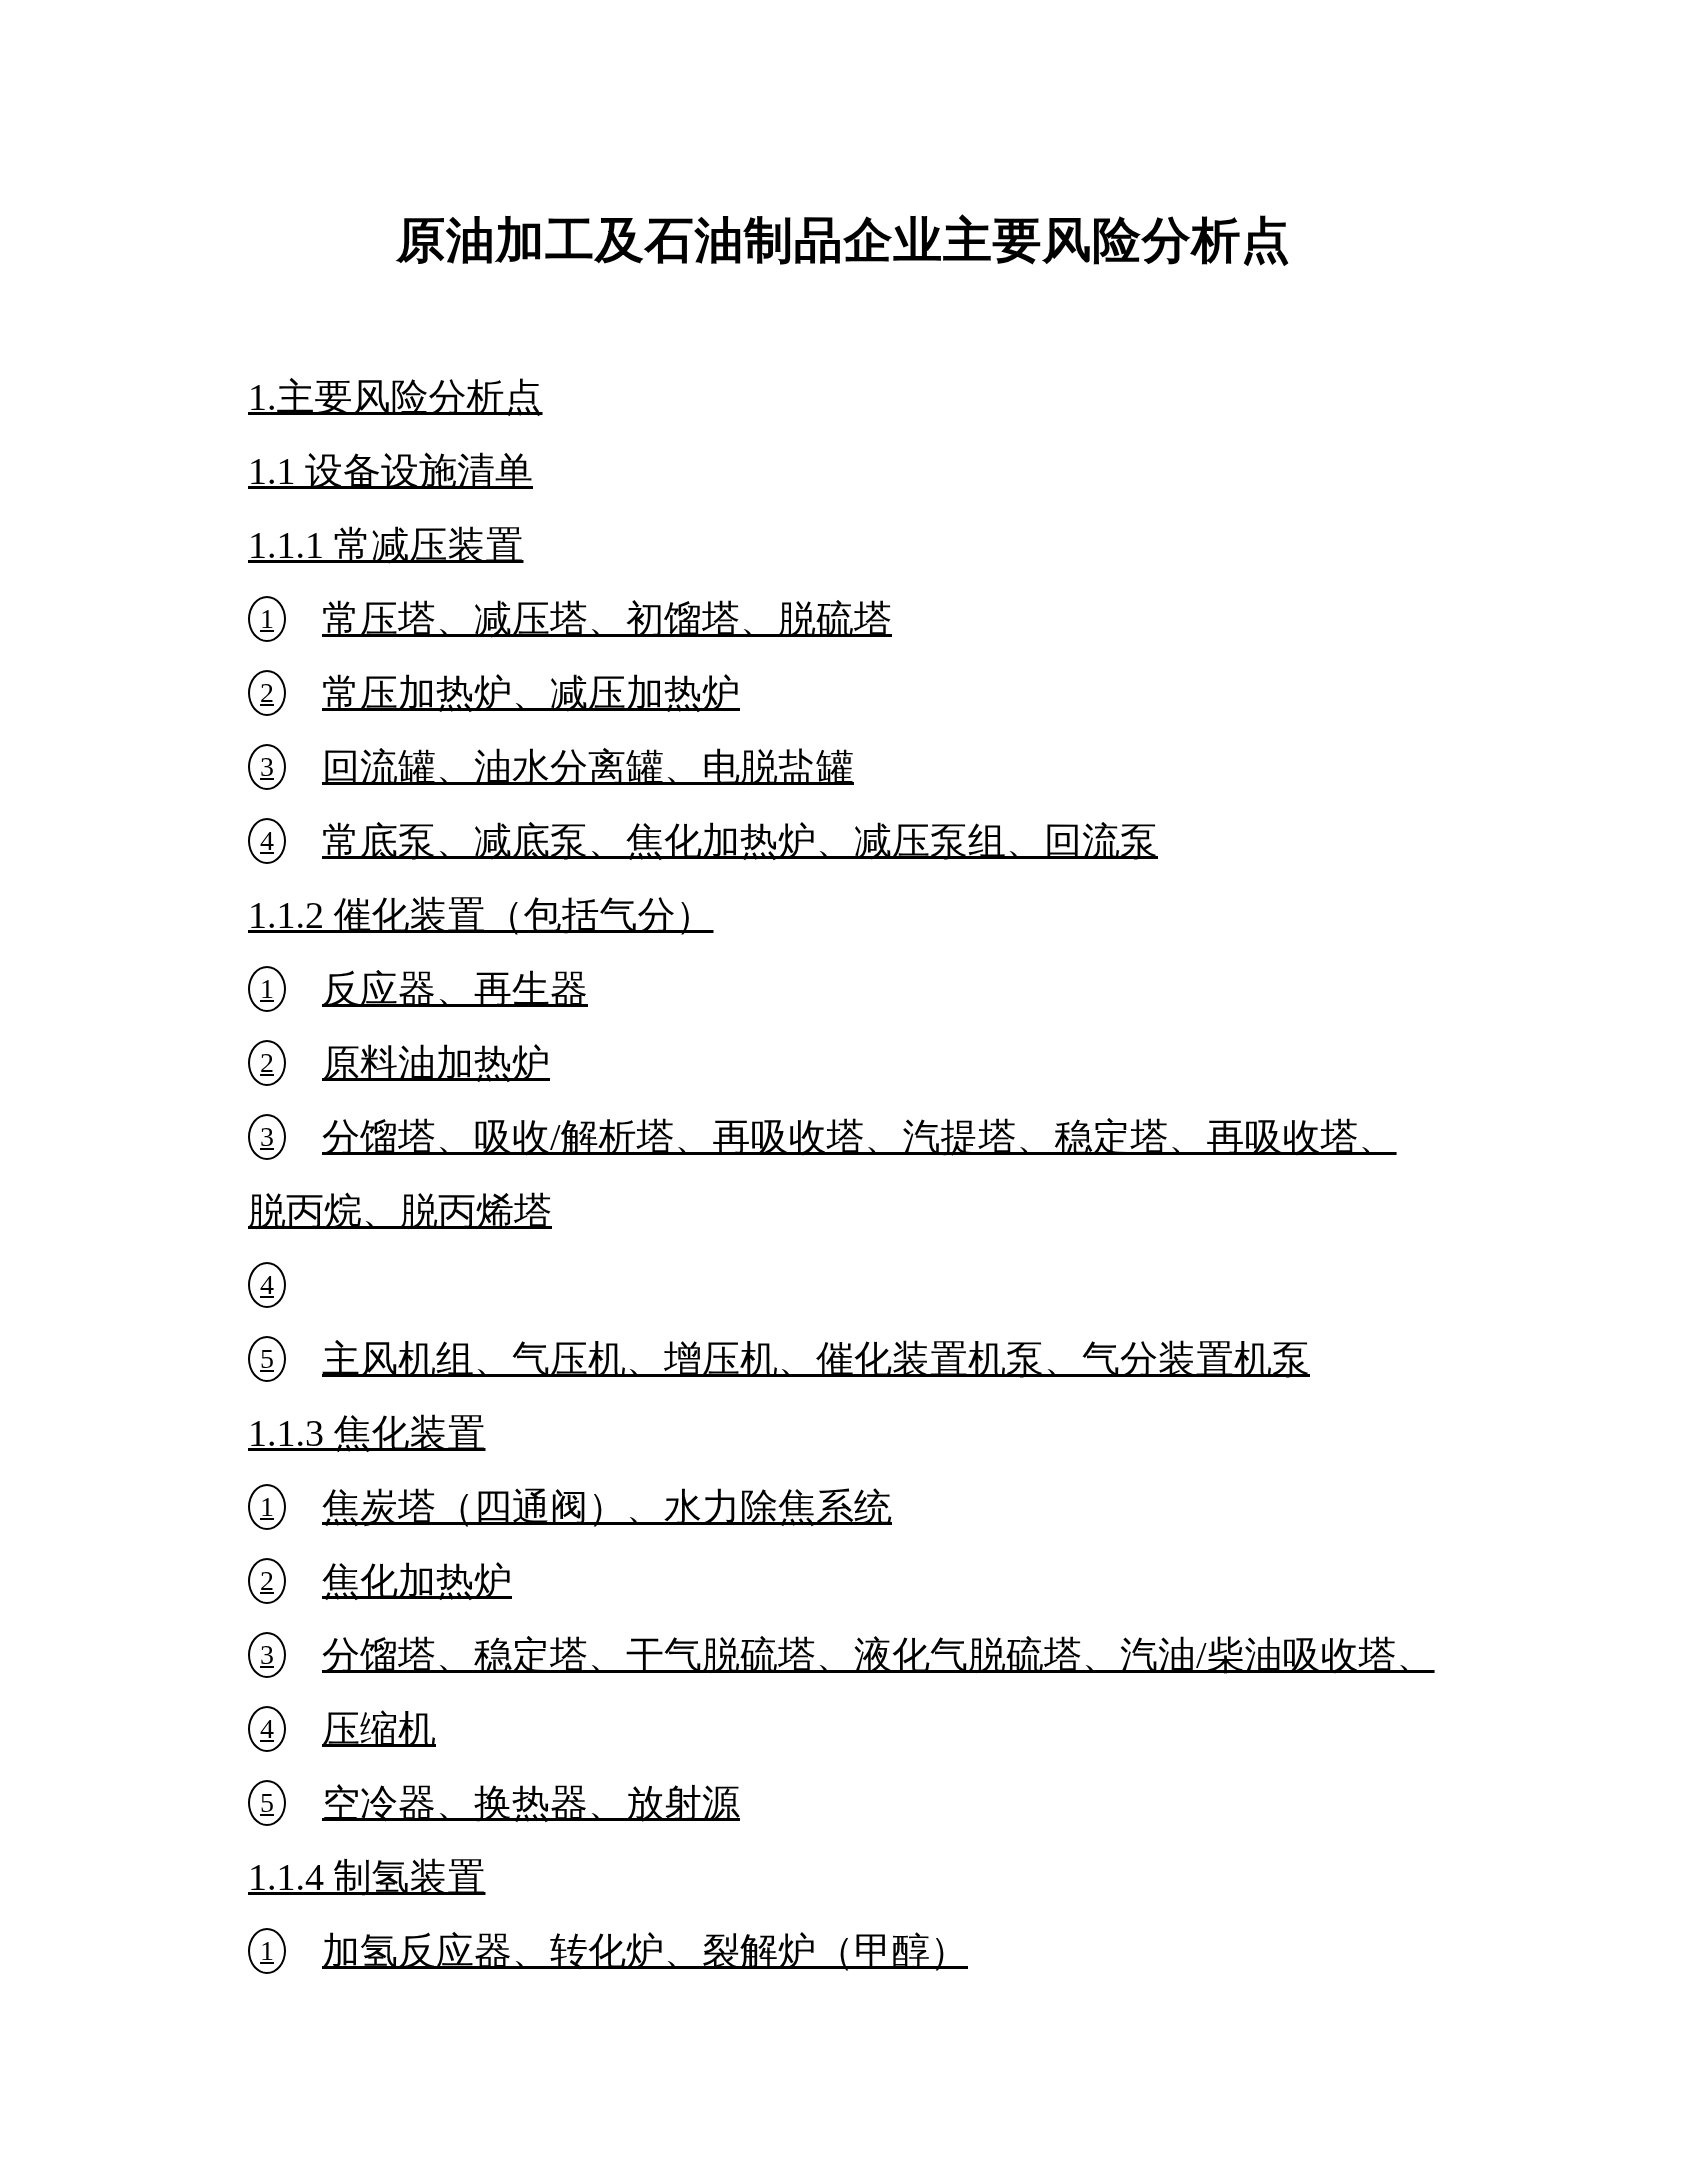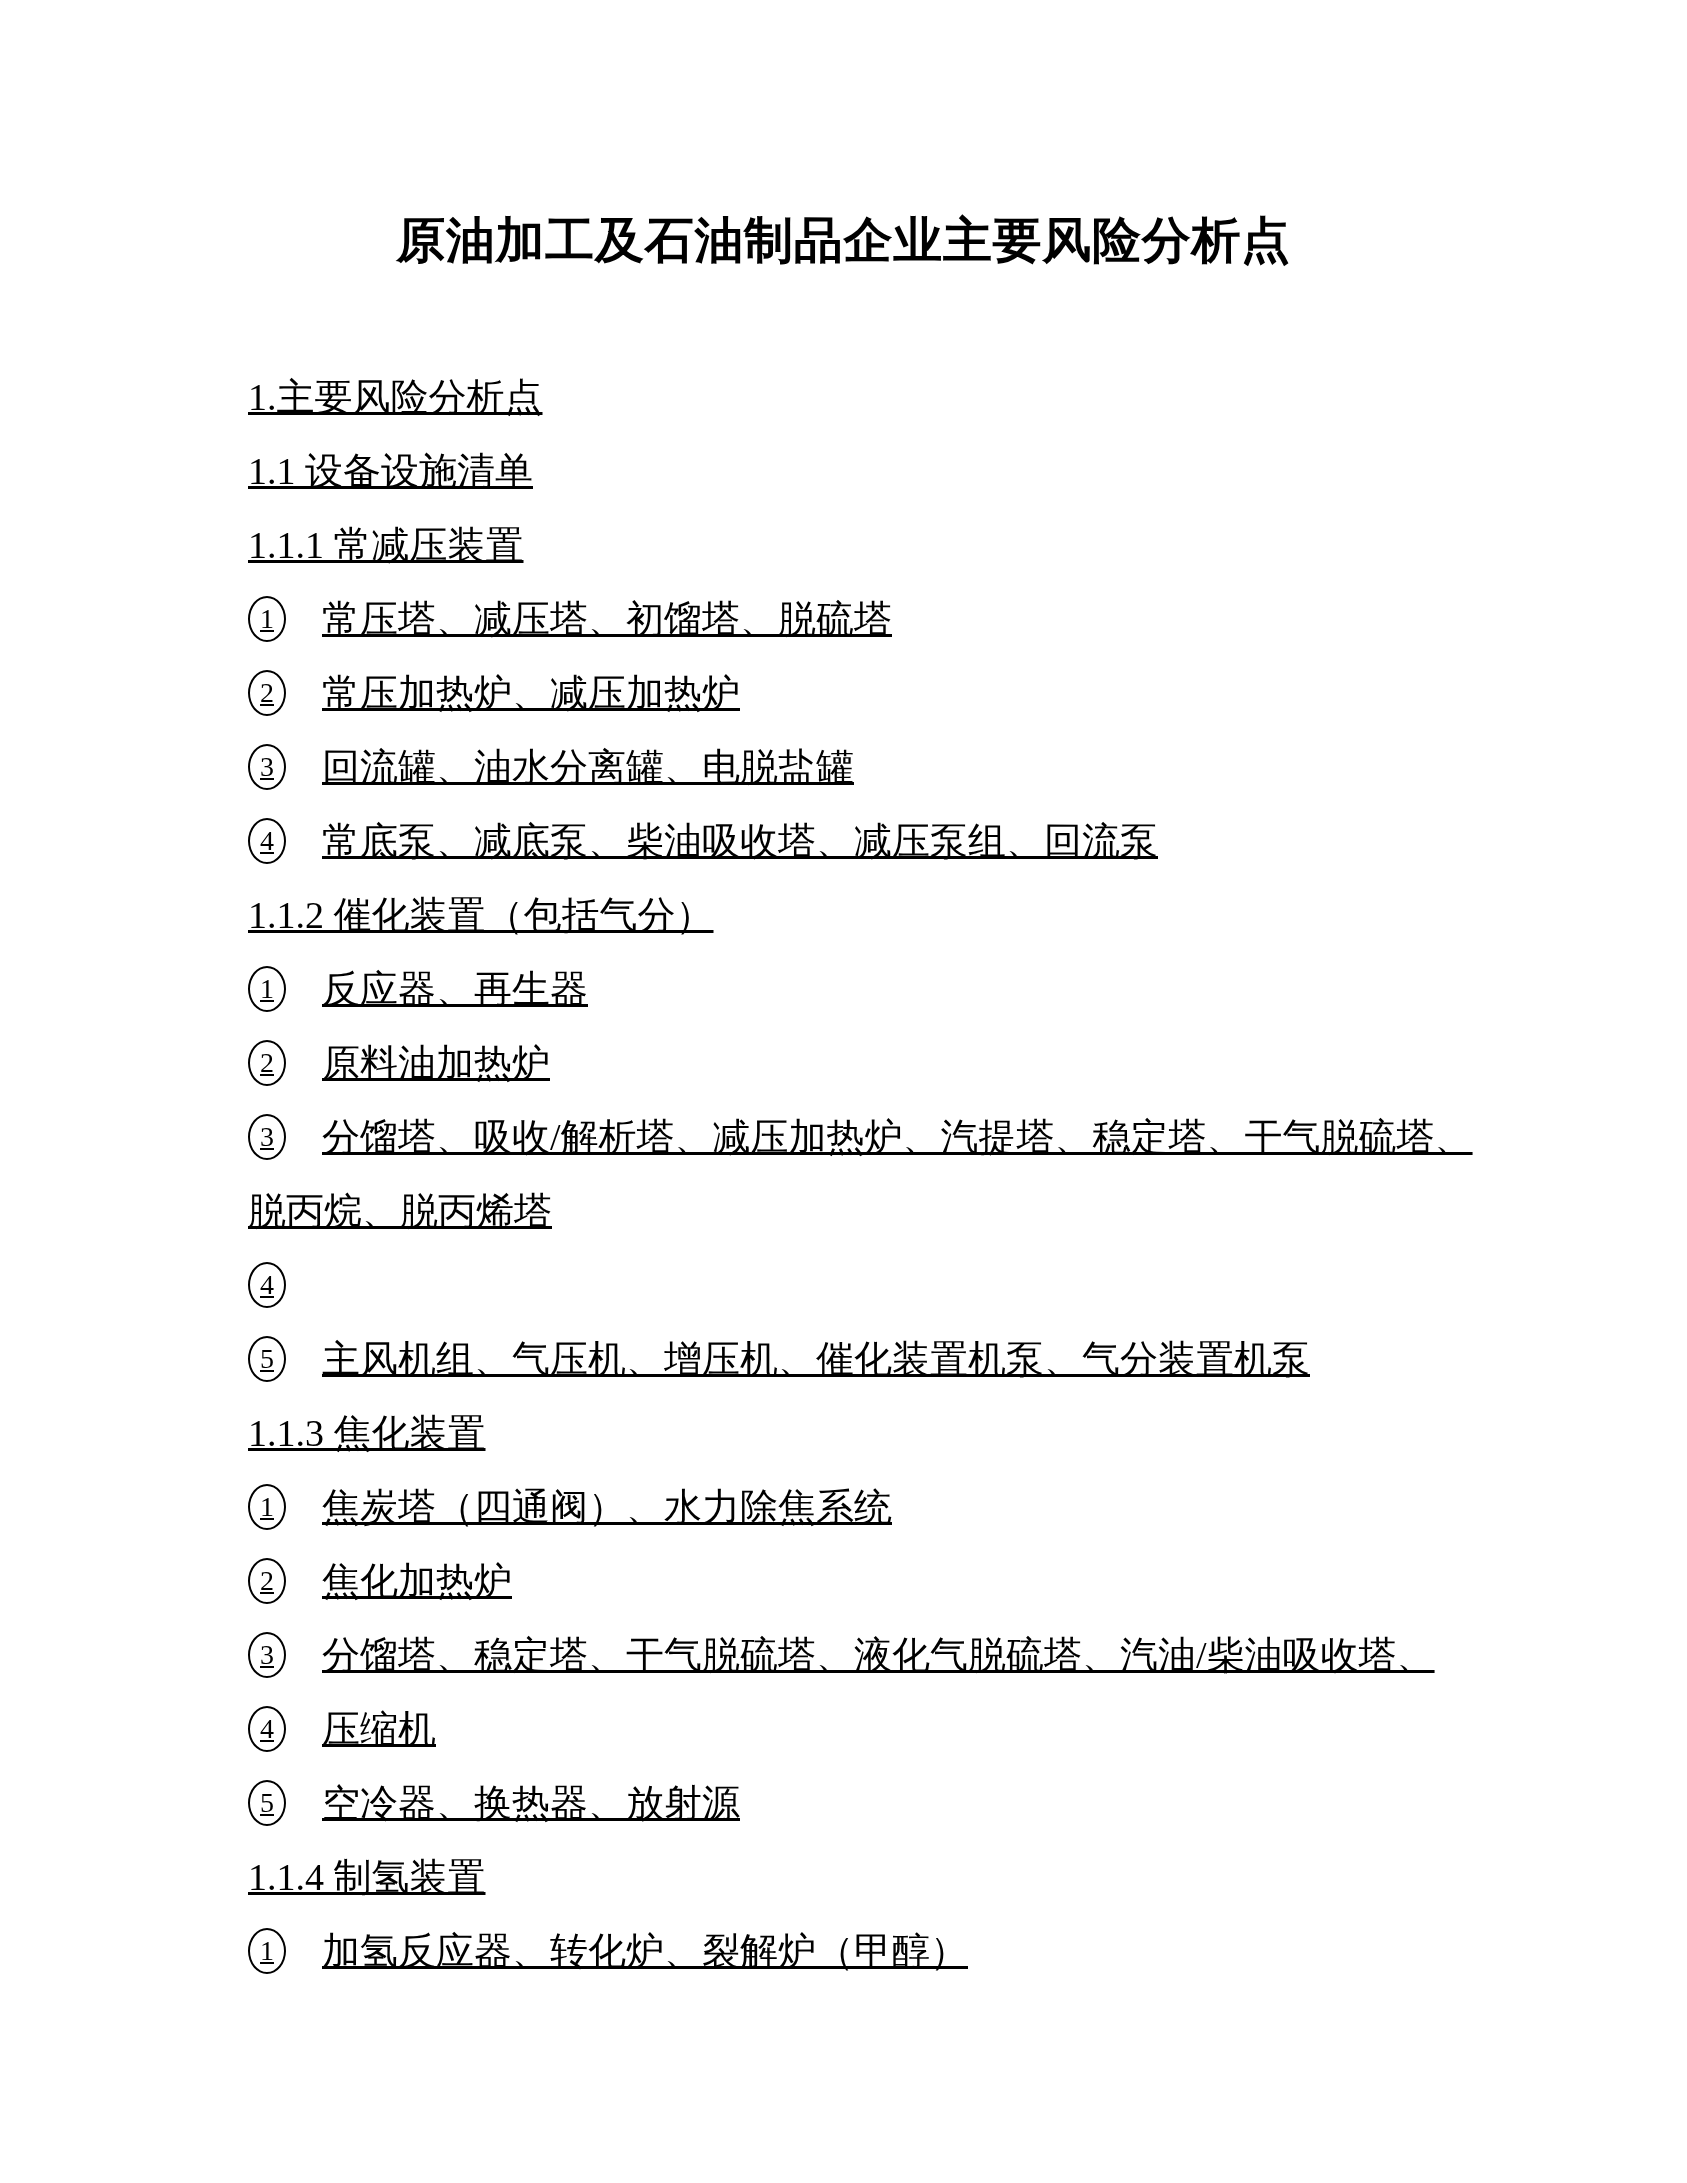--- a/index.html
+++ b/index.html
@@ -86,36 +86,36 @@
       <div class="line">
         <span class="marker">2</span>
         <span class="line-text">常压加热炉、减压加热炉</span>
       </div>
       <div class="line">
         <span class="marker">3</span>
         <span class="line-text">回流罐、油水分离罐、电脱盐罐</span>
       </div>
       <div class="line">
         <span class="marker">4</span>
-        <span class="line-text">常底泵、减底泵、柴油吸收塔、减压泵组、回流泵</span>
+        <span class="line-text">常底泵、减底泵、焦化加热炉、减压泵组、回流泵</span>
       </div>
       <div class="line">
         <span class="line-text">1.1.2 催化装置（包括气分）</span>
       </div>
       <div class="line">
         <span class="marker">1</span>
         <span class="line-text">反应器、再生器</span>
       </div>
       <div class="line">
         <span class="marker">2</span>
         <span class="line-text">原料油加热炉</span>
       </div>
       <div class="line">
         <span class="marker">3</span>
-        <span class="line-text">分馏塔、吸收/解析塔、减压加热炉、汽提塔、稳定塔、干气脱硫塔、</span>
+        <span class="line-text">分馏塔、吸收/解析塔、再吸收塔、汽提塔、稳定塔、再吸收塔、</span>
       </div>
       <div class="line">
         <span class="line-text">脱丙烷、脱丙烯塔</span>
       </div>
       <div class="line">
         <span class="marker">4</span>
       </div>
       <div class="line">
         <span class="marker">5</span>
         <span class="line-text">主风机组、气压机、增压机、催化装置机泵、气分装置机泵</span>

